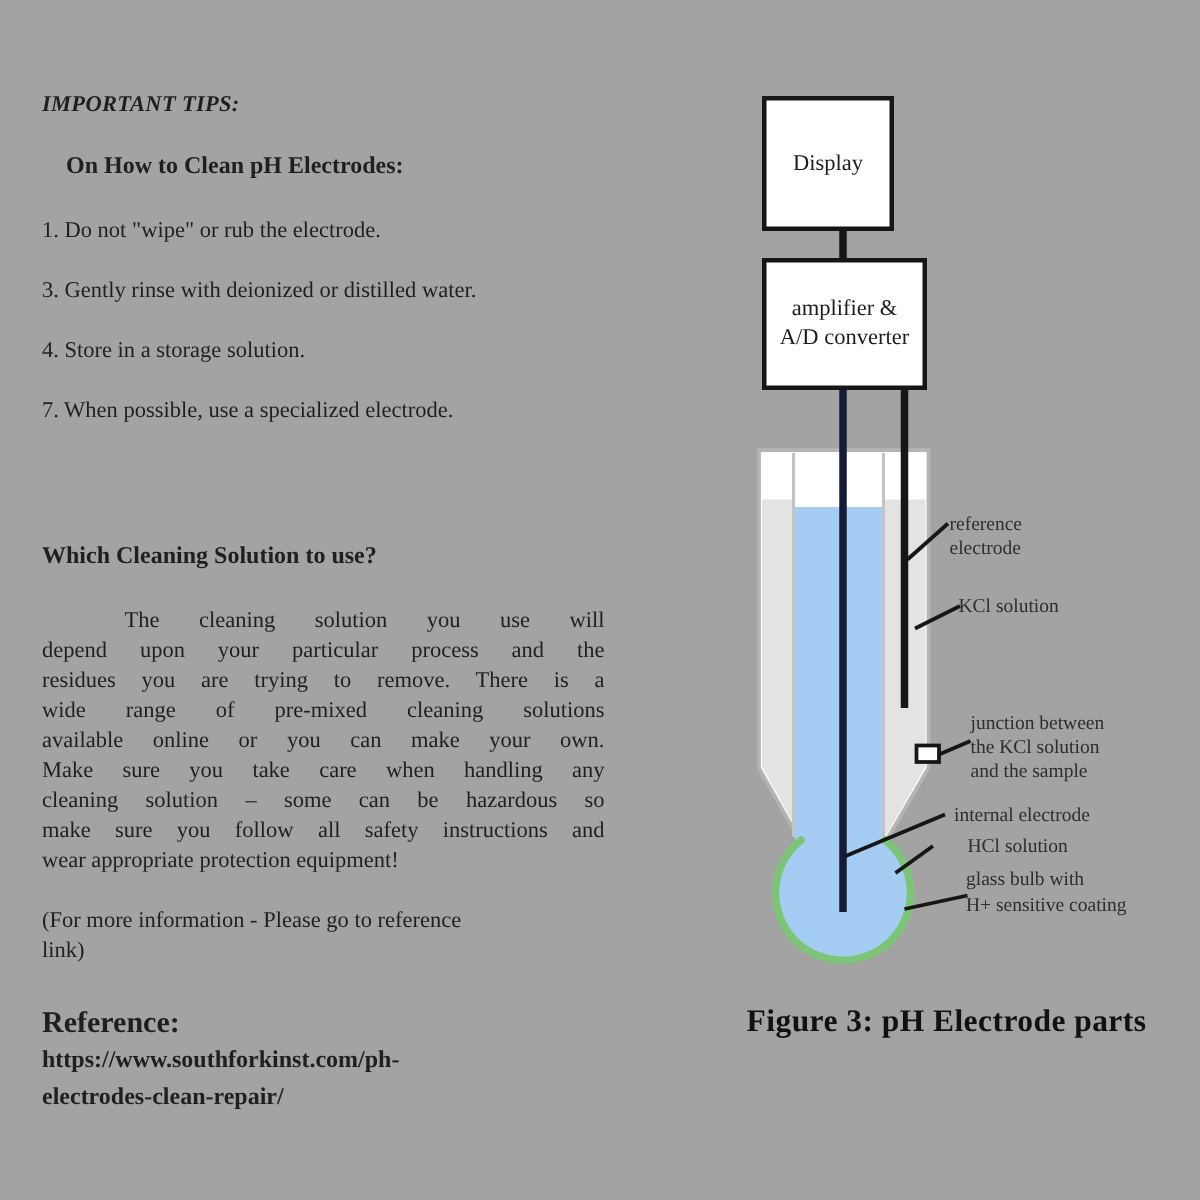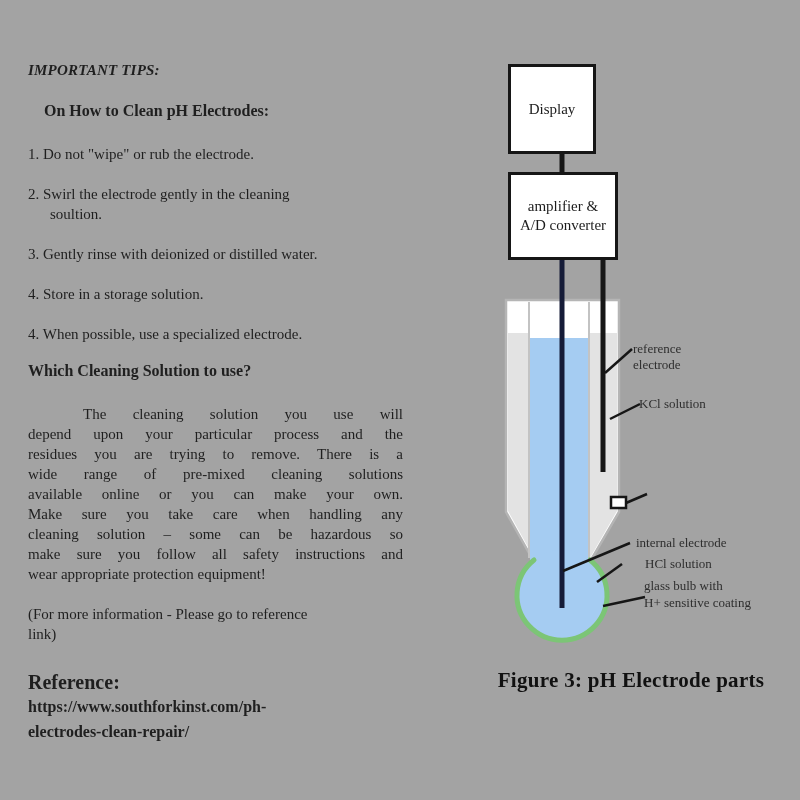--- a/index.html
+++ b/index.html
@@ -49,25 +49,23 @@
 <body>
 
 <div id="page">
 
   <div class="abs col-left tips-title">IMPORTANT TIPS:</div>
 
   <div class="abs col-left tips-subtitle">On How to Clean pH Electrodes:</div>
 
   <div class="abs col-left tips-list">
       <div class="tip-item">1. Do not "wipe" or rub the electrode.</div>
-      <div class="tip-item">2. Swirl the electrode gently in the cleaning
-soultion.</div>
       <div class="tip-item">3. Gently rinse with deionized or distilled water.</div>
       <div class="tip-item">4. Store in a storage solution.</div>
-      <div class="tip-item">4. When possible, use a specialized electrode.</div>
+      <div class="tip-item">7. When possible, use a specialized electrode.</div>
     </div>
 
   <div class="abs col-left section-heading">Which Cleaning Solution to use?</div>
 
   <div class="abs col-left para-justified">The cleaning solution you use will
 depend upon your particular process and the
 residues you are trying to remove. There is a
 wide range of pre-mixed cleaning solutions
 available online or you can make your own.
 Make sure you take care when handling any
@@ -112,20 +110,23 @@
     <rect x="171" y="457" width="15" height="11" fill="#ffffff" stroke="var(--ink)" stroke-width="2.5"></rect>
   </svg>
 
   <div class="abs diag-box box-display">Display</div>
   <div class="abs diag-box box-amp">amplifier &amp;
 A/D converter</div>
 
   <div class="abs diag-label lbl-ref">reference
 electrode</div>
   <div class="abs diag-label lbl-kcl">KCl solution</div>
+  <div class="abs diag-label lbl-junction">junction between
+the KCl solution
+and the sample</div>
   <div class="abs diag-label lbl-internal">internal electrode</div>
   <div class="abs diag-label lbl-hcl">HCl solution</div>
   <div class="abs diag-label lbl-bulb">glass bulb with
 H+ sensitive coating</div>
 
   <div class="abs fig-caption">Figure 3: pH Electrode parts</div>
 
 </div>
 
 </body></html>

